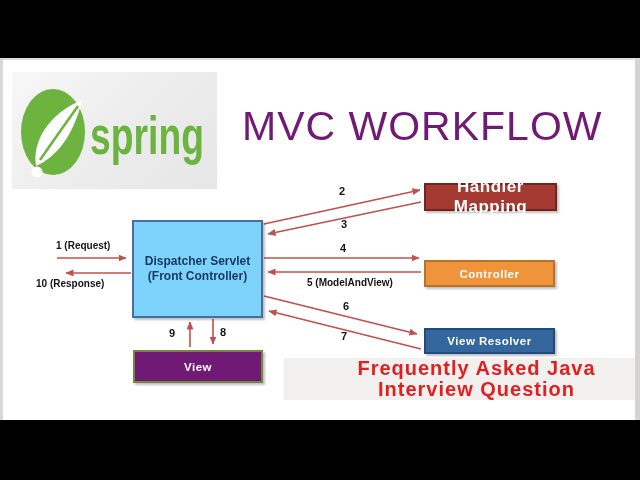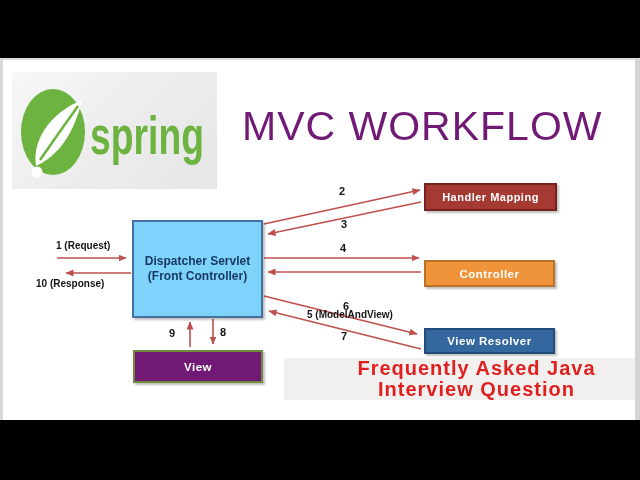--- a/index.html
+++ b/index.html
@@ -11,21 +11,21 @@
   .logo-box{position:absolute;left:12px;top:14px;width:205px;height:117px;
             background:linear-gradient(135deg,#f7f7f7 0%,#ececec 55%,#e6e6e6 100%);}
   .title{position:absolute;left:242px;top:45px;width:400px;
          font-size:41px;font-weight:normal;letter-spacing:1px;color:#701a75;white-space:nowrap;}
   .node{position:absolute;display:flex;align-items:center;justify-content:center;
         text-align:center;font-weight:bold;color:#fff;box-sizing:border-box;
         box-shadow:1.5px 2px 2px rgba(0,0,0,0.25);}
   .node-dispatcher{left:132px;top:162px;width:131px;height:98px;background:#7dd3fc;
         border:2px solid #44719F;color:#17375E;font-size:12px;line-height:15px;flex-direction:column;}
   .node-handler{left:424px;top:125px;width:133px;height:28px;background:#A53A32;
-        border:2px solid #75231E;font-size:11px;letter-spacing:.5px;}
+        border:2px solid #75231E;font-size:17px;letter-spacing:.5px;}
   .node-controller{left:424px;top:194px;width:131px;height:27px;background:#F0943C;
         border:2px solid #BC7226;font-size:11.5px;letter-spacing:.5px;margin-top:8px;}
   .node-viewresolver{left:424px;top:270px;width:131px;height:26px;background:#33679D;
         border:2px solid #1F4C7A;font-size:11.5px;letter-spacing:.5px;}
   .node-view{left:133px;top:292px;width:130px;height:33px;background:#701a75;
         border:2px solid #6F8A38;font-size:11.5px;letter-spacing:.5px;}
   .arrows{position:absolute;inset:0;width:640px;height:362px;}
   .num{position:absolute;font-size:11px;font-weight:bold;color:#141414;white-space:nowrap;}
   .num-sm{font-size:10px;}
   .banner{position:absolute;left:284px;top:300px;width:345px;height:42px;background:#F2EFEF;
@@ -76,21 +76,21 @@
     </div>
     <div class="node node-handler">Handler Mapping</div>
     <div class="node node-controller">Controller</div>
     <div class="node node-viewresolver">View Resolver</div>
     <div class="node node-view">View</div>
 
     <div class="num num-sm" style="left:56px;top:182px;">1 (Request)</div>
     <div class="num" style="left:339px;top:127px;">2</div>
     <div class="num" style="left:341px;top:160px;">3</div>
     <div class="num" style="left:340px;top:184px;">4</div>
-    <div class="num num-sm" style="left:307px;top:219px;margin-top:32px;">5  (ModelAndView)</div>
+    <div class="num num-sm" style="left:307px;top:219px;">5  (ModelAndView)</div>
     <div class="num" style="left:343px;top:242px;">6</div>
     <div class="num" style="left:341px;top:272px;">7</div>
     <div class="num" style="left:220px;top:268px;">8</div>
     <div class="num" style="left:169px;top:269px;">9</div>
     <div class="num num-sm" style="left:36px;top:220px;">10 (Response)</div>
 
     <div class="banner">
       <span>Frequently Asked Java</span>
       <span>Interview Question</span>
     </div>

